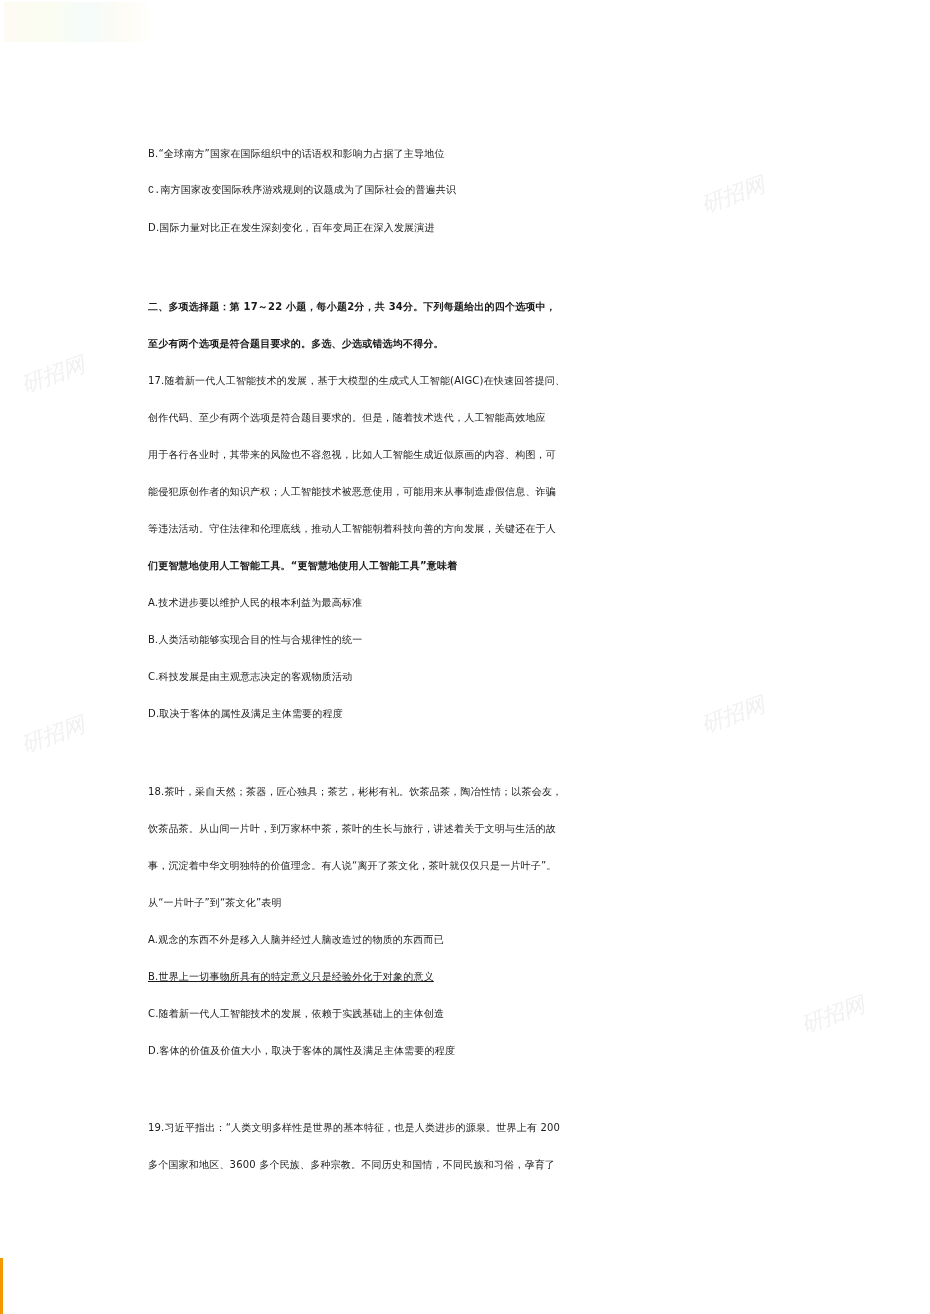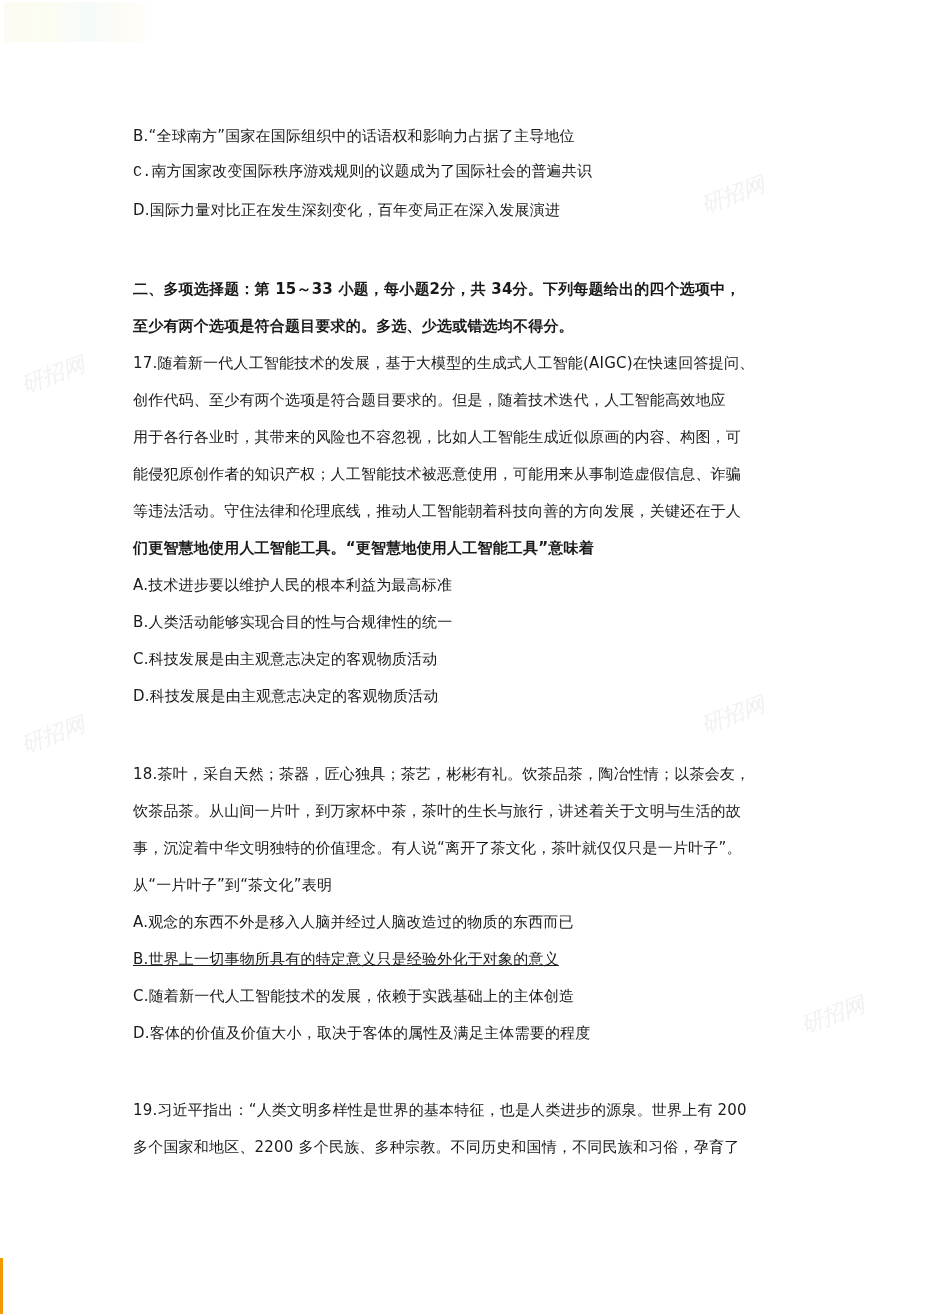--- a/index.html
+++ b/index.html
@@ -7,22 +7,22 @@
     width: 930px; height: 1314px; position: relative; overflow: hidden;
     font-family: "DejaVu Sans", "Liberation Sans", sans-serif;
     color: #1a1a1a;
   }
   .header-strip {
     position: absolute; left: 4px; top: 2px; width: 150px; height: 40px;
     background: linear-gradient(90deg, #fdfaf2 0%, #fbfdf0 30%, #f4fbfa 55%, #fdfbf3 80%, #ffffff 100%);
     opacity: 0.9;
   }
   .line {
-    position: absolute; left: 133px; white-space: nowrap;
-    font-size: 15px; line-height: 20px; letter-spacing: 0.2px;
+    position: absolute; left: 148px; white-space: nowrap;
+    font-size: 10px; line-height: 20px; letter-spacing: 0.2px; margin-top: 18px;
   }
   .bold { font-weight: bold; }
   .watermark {
     position: absolute; color: #f1f1f1; font-size: 22px; transform: rotate(-20deg);
     white-space: nowrap; pointer-events: none; font-style: italic;
   }
   .orange-bar {
     position: absolute; left: 0; top: 1258px; width: 3px; height: 56px; background: #f39800;
   }
 </style>
@@ -34,37 +34,37 @@
 <div class="watermark" style="left:20px;top:360px;">研招网</div>
 <div class="watermark" style="left:700px;top:180px;">研招网</div>
 <div class="watermark" style="left:700px;top:700px;">研招网</div>
 <div class="watermark" style="left:20px;top:720px;">研招网</div>
 <div class="watermark" style="left:800px;top:1000px;">研招网</div>
 
 <div id="doc">
     <div class="line" style="top: 126px;">B.“全球南方”国家在国际组织中的话语权和影响力占据了主导地位</div>
     <div class="line" style="top: 163px; font-family: Liberation Mono, monospace;">C.南方国家改变国际秩序游戏规则的议题成为了国际社会的普遍共识</div>
     <div class="line" style="top: 200px;">D.国际力量对比正在发生深刻变化，百年变局正在深入发展演进</div>
-    <div class="line bold" style="top: 279px;">二、多项选择题：第 15～33 小题，每小题2分，共 34分。下列每题给出的四个选项中，</div>
+    <div class="line bold" style="top: 279px;">二、多项选择题：第 17～22 小题，每小题2分，共 34分。下列每题给出的四个选项中，</div>
     <div class="line bold" style="top: 316px;">至少有两个选项是符合题目要求的。多选、少选或错选均不得分。</div>
     <div class="line" style="top: 353px;">17.随着新一代人工智能技术的发展，基于大模型的生成式人工智能(AIGC)在快速回答提问、</div>
     <div class="line" style="top: 390px;">创作代码、至少有两个选项是符合题目要求的。但是，随着技术迭代，人工智能高效地应</div>
     <div class="line" style="top: 427px;">用于各行各业时，其带来的风险也不容忽视，比如人工智能生成近似原画的内容、构图，可</div>
     <div class="line" style="top: 464px;">能侵犯原创作者的知识产权；人工智能技术被恶意使用，可能用来从事制造虚假信息、诈骗</div>
     <div class="line" style="top: 501px;">等违法活动。守住法律和伦理底线，推动人工智能朝着科技向善的方向发展，关键还在于人</div>
     <div class="line" style="top: 538px; font-weight: bold;">们更智慧地使用人工智能工具。“更智慧地使用人工智能工具”意味着</div>
     <div class="line" style="top: 575px;">A.技术进步要以维护人民的根本利益为最高标准</div>
     <div class="line" style="top: 612px;">B.人类活动能够实现合目的性与合规律性的统一</div>
     <div class="line" style="top: 649px;">C.科技发展是由主观意志决定的客观物质活动</div>
-    <div class="line" style="top: 686px;">D.科技发展是由主观意志决定的客观物质活动</div>
+    <div class="line" style="top: 686px;">D.取决于客体的属性及满足主体需要的程度</div>
     <div class="line" style="top: 764px;">18.茶叶，采自天然；茶器，匠心独具；茶艺，彬彬有礼。饮茶品茶，陶冶性情；以茶会友，</div>
     <div class="line" style="top: 801px;">饮茶品茶。从山间一片叶，到万家杯中茶，茶叶的生长与旅行，讲述着关于文明与生活的故</div>
     <div class="line" style="top: 838px;">事，沉淀着中华文明独特的价值理念。有人说“离开了茶文化，茶叶就仅仅只是一片叶子”。</div>
     <div class="line" style="top: 875px;">从“一片叶子”到“茶文化”表明</div>
     <div class="line" style="top: 912px;">A.观念的东西不外是移入人脑并经过人脑改造过的物质的东西而已</div>
     <div class="line" style="top: 949px; text-decoration: underline;">B.世界上一切事物所具有的特定意义只是经验外化于对象的意义</div>
     <div class="line" style="top: 986px;">C.随着新一代人工智能技术的发展，依赖于实践基础上的主体创造</div>
     <div class="line" style="top: 1023px;">D.客体的价值及价值大小，取决于客体的属性及满足主体需要的程度</div>
     <div class="line" style="top: 1100px;">19.习近平指出：“人类文明多样性是世界的基本特征，也是人类进步的源泉。世界上有 200</div>
-    <div class="line" style="top: 1137px;">多个国家和地区、2200 多个民族、多种宗教。不同历史和国情，不同民族和习俗，孕育了</div>
+    <div class="line" style="top: 1137px;">多个国家和地区、3600 多个民族、多种宗教。不同历史和国情，不同民族和习俗，孕育了</div>
   </div>
 
 <div class="orange-bar"></div>
 
 </body></html>

